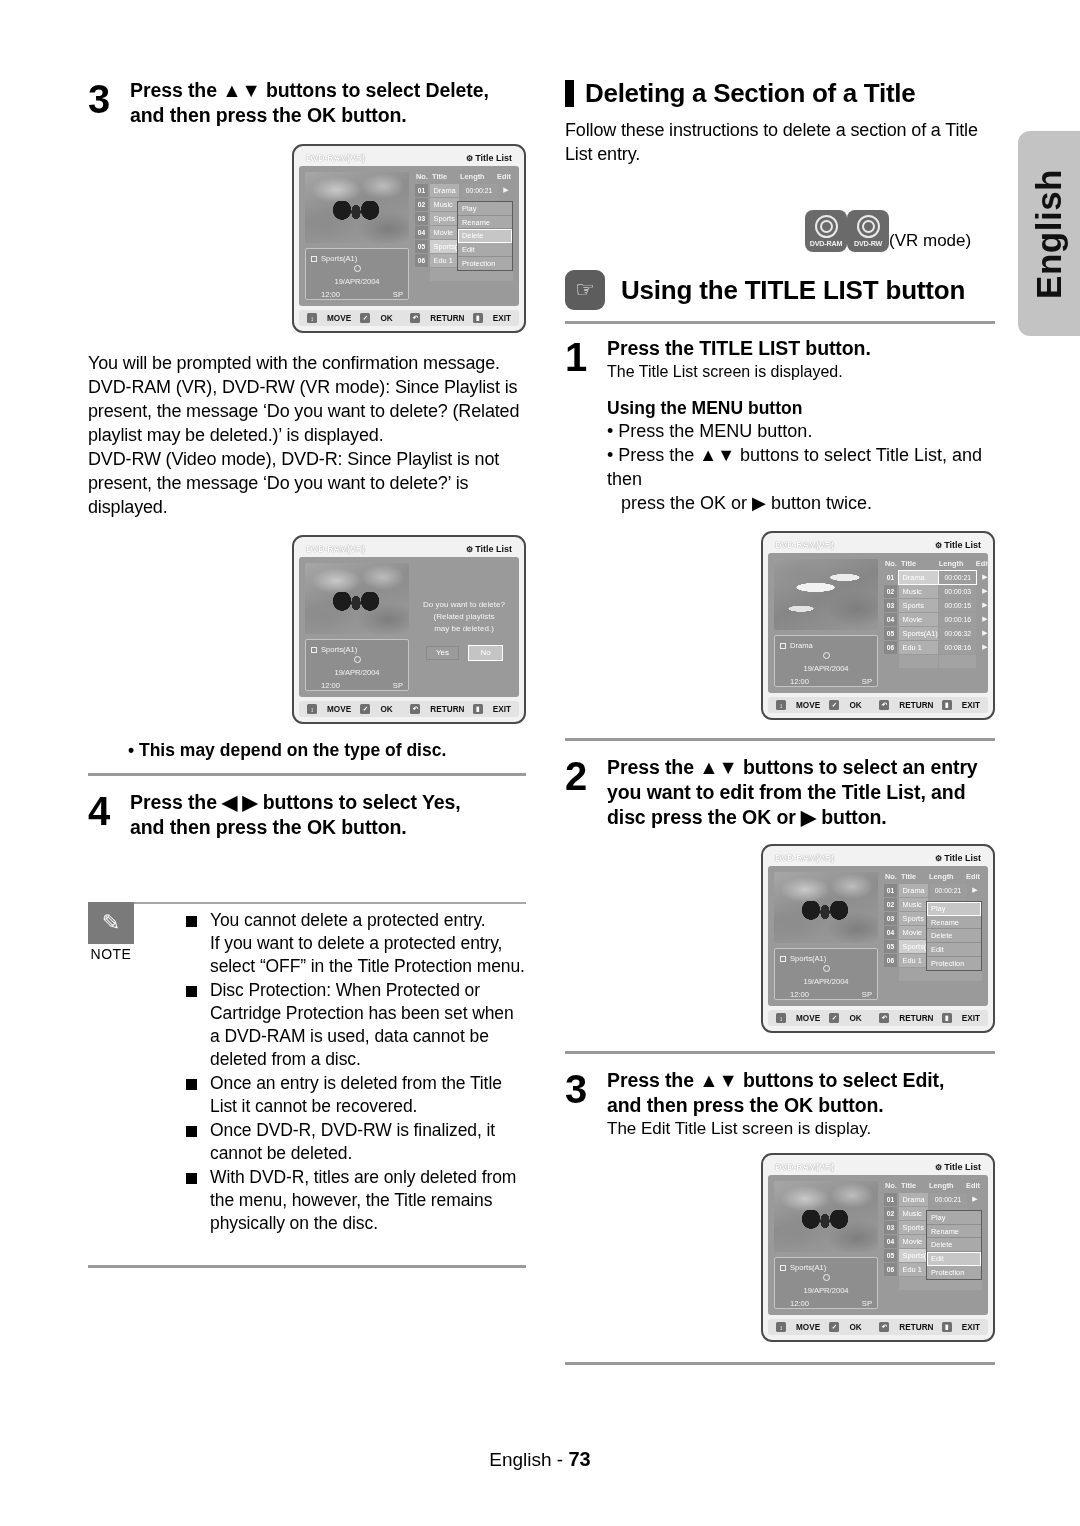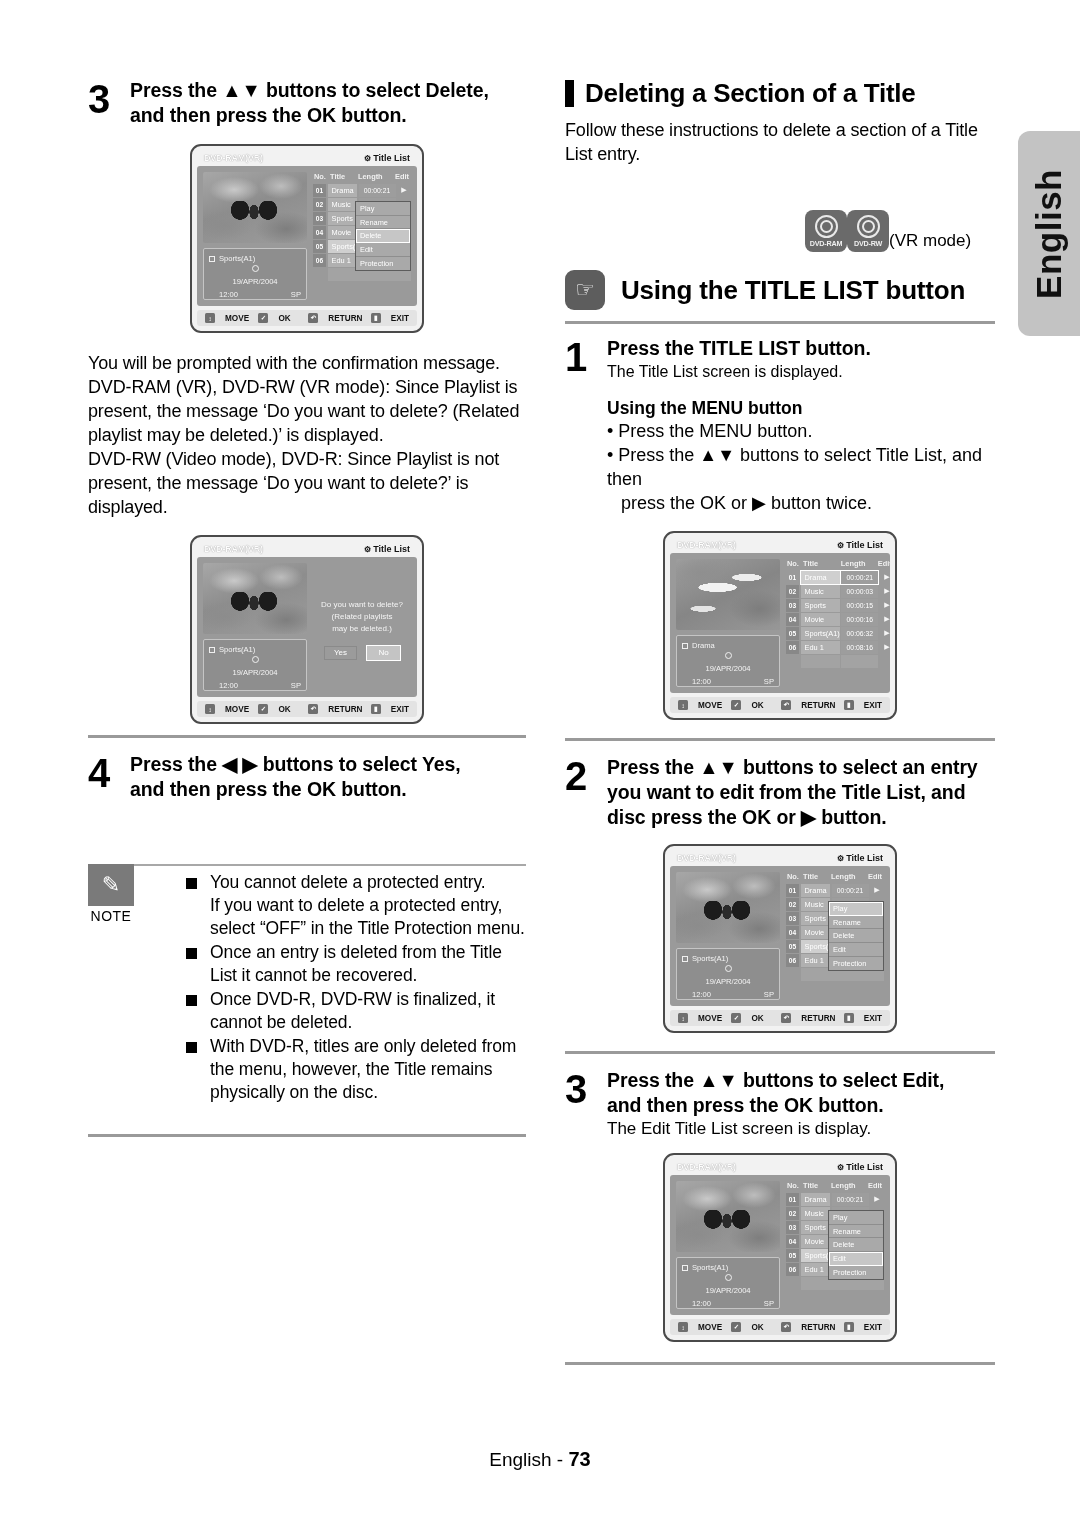--- a/index.html
+++ b/index.html
@@ -223,21 +223,21 @@
     font-size: 6.5px; display: flex; align-items: center; justify-content: center;
     border-radius: 1.5px;
   }
   .sp1 { width: 18px; } .sp2 { width: 34px; } .sp3 { width: 16px; }
 
   .footer-page {
     position: absolute; left: 0; right: 0; bottom: 55px; text-align: center;
     font-size: 19px;
   }
   .footer-page b { font-size: 20px; }
-  .scr-wrap { display: flex; justify-content: center; }
+  .scr-wrap { display: flex; justify-content: flex-end; }
 </style>
 </head>
 <body>
 
 <div class="page">
 
   <div class="lang-tab">
     <span>English</span>
   </div>
 
@@ -408,20 +408,21 @@
             </div>
             <div class="sp3"></div>
             <div class="fi">
               <span class="k">▮</span>
               <span>EXIT</span>
             </div>
           </div>
       </div>
     </div>
 
+    <div class="dot-line" style="margin-top:15px;padding-left:40px;">• This may depend on the type of disc.</div>
 
     <div class="rule" style="margin-top:11px;"></div>
 
     <div class="step" style="margin-top:14px;">
       <div class="num">4</div>
       <div class="txt">
         <div>Press the ◀ ▶ buttons to select Yes,</div>
         <div>and then press the OK button.</div>
       </div>
     </div>
@@ -431,20 +432,26 @@
       <div class="note-badge">
         <div class="sq">✎</div>
         <div class="cap">NOTE</div>
       </div>
       <div class="note-list" style="padding-top:7px;">
           <div class="note-item">
             <div class="bullet"></div>
             <div class="ntxt">
               <div>You cannot delete a protected entry.</div>
               <div>If you want to delete a protected entry, select “OFF” in the Title Protection menu.</div>
+            </div>
+          </div>
+          <div class="note-item">
+            <div class="bullet"></div>
+            <div class="ntxt">
+              <div>Disc Protection: When Protected or Cartridge Protection has been set when a DVD-RAM is used, data cannot be deleted from a disc.</div>
             </div>
           </div>
           <div class="note-item">
             <div class="bullet"></div>
             <div class="ntxt">
               <div>Once an entry is deleted from the Title List it cannot be recovered.</div>
             </div>
           </div>
           <div class="note-item">
             <div class="bullet"></div>

